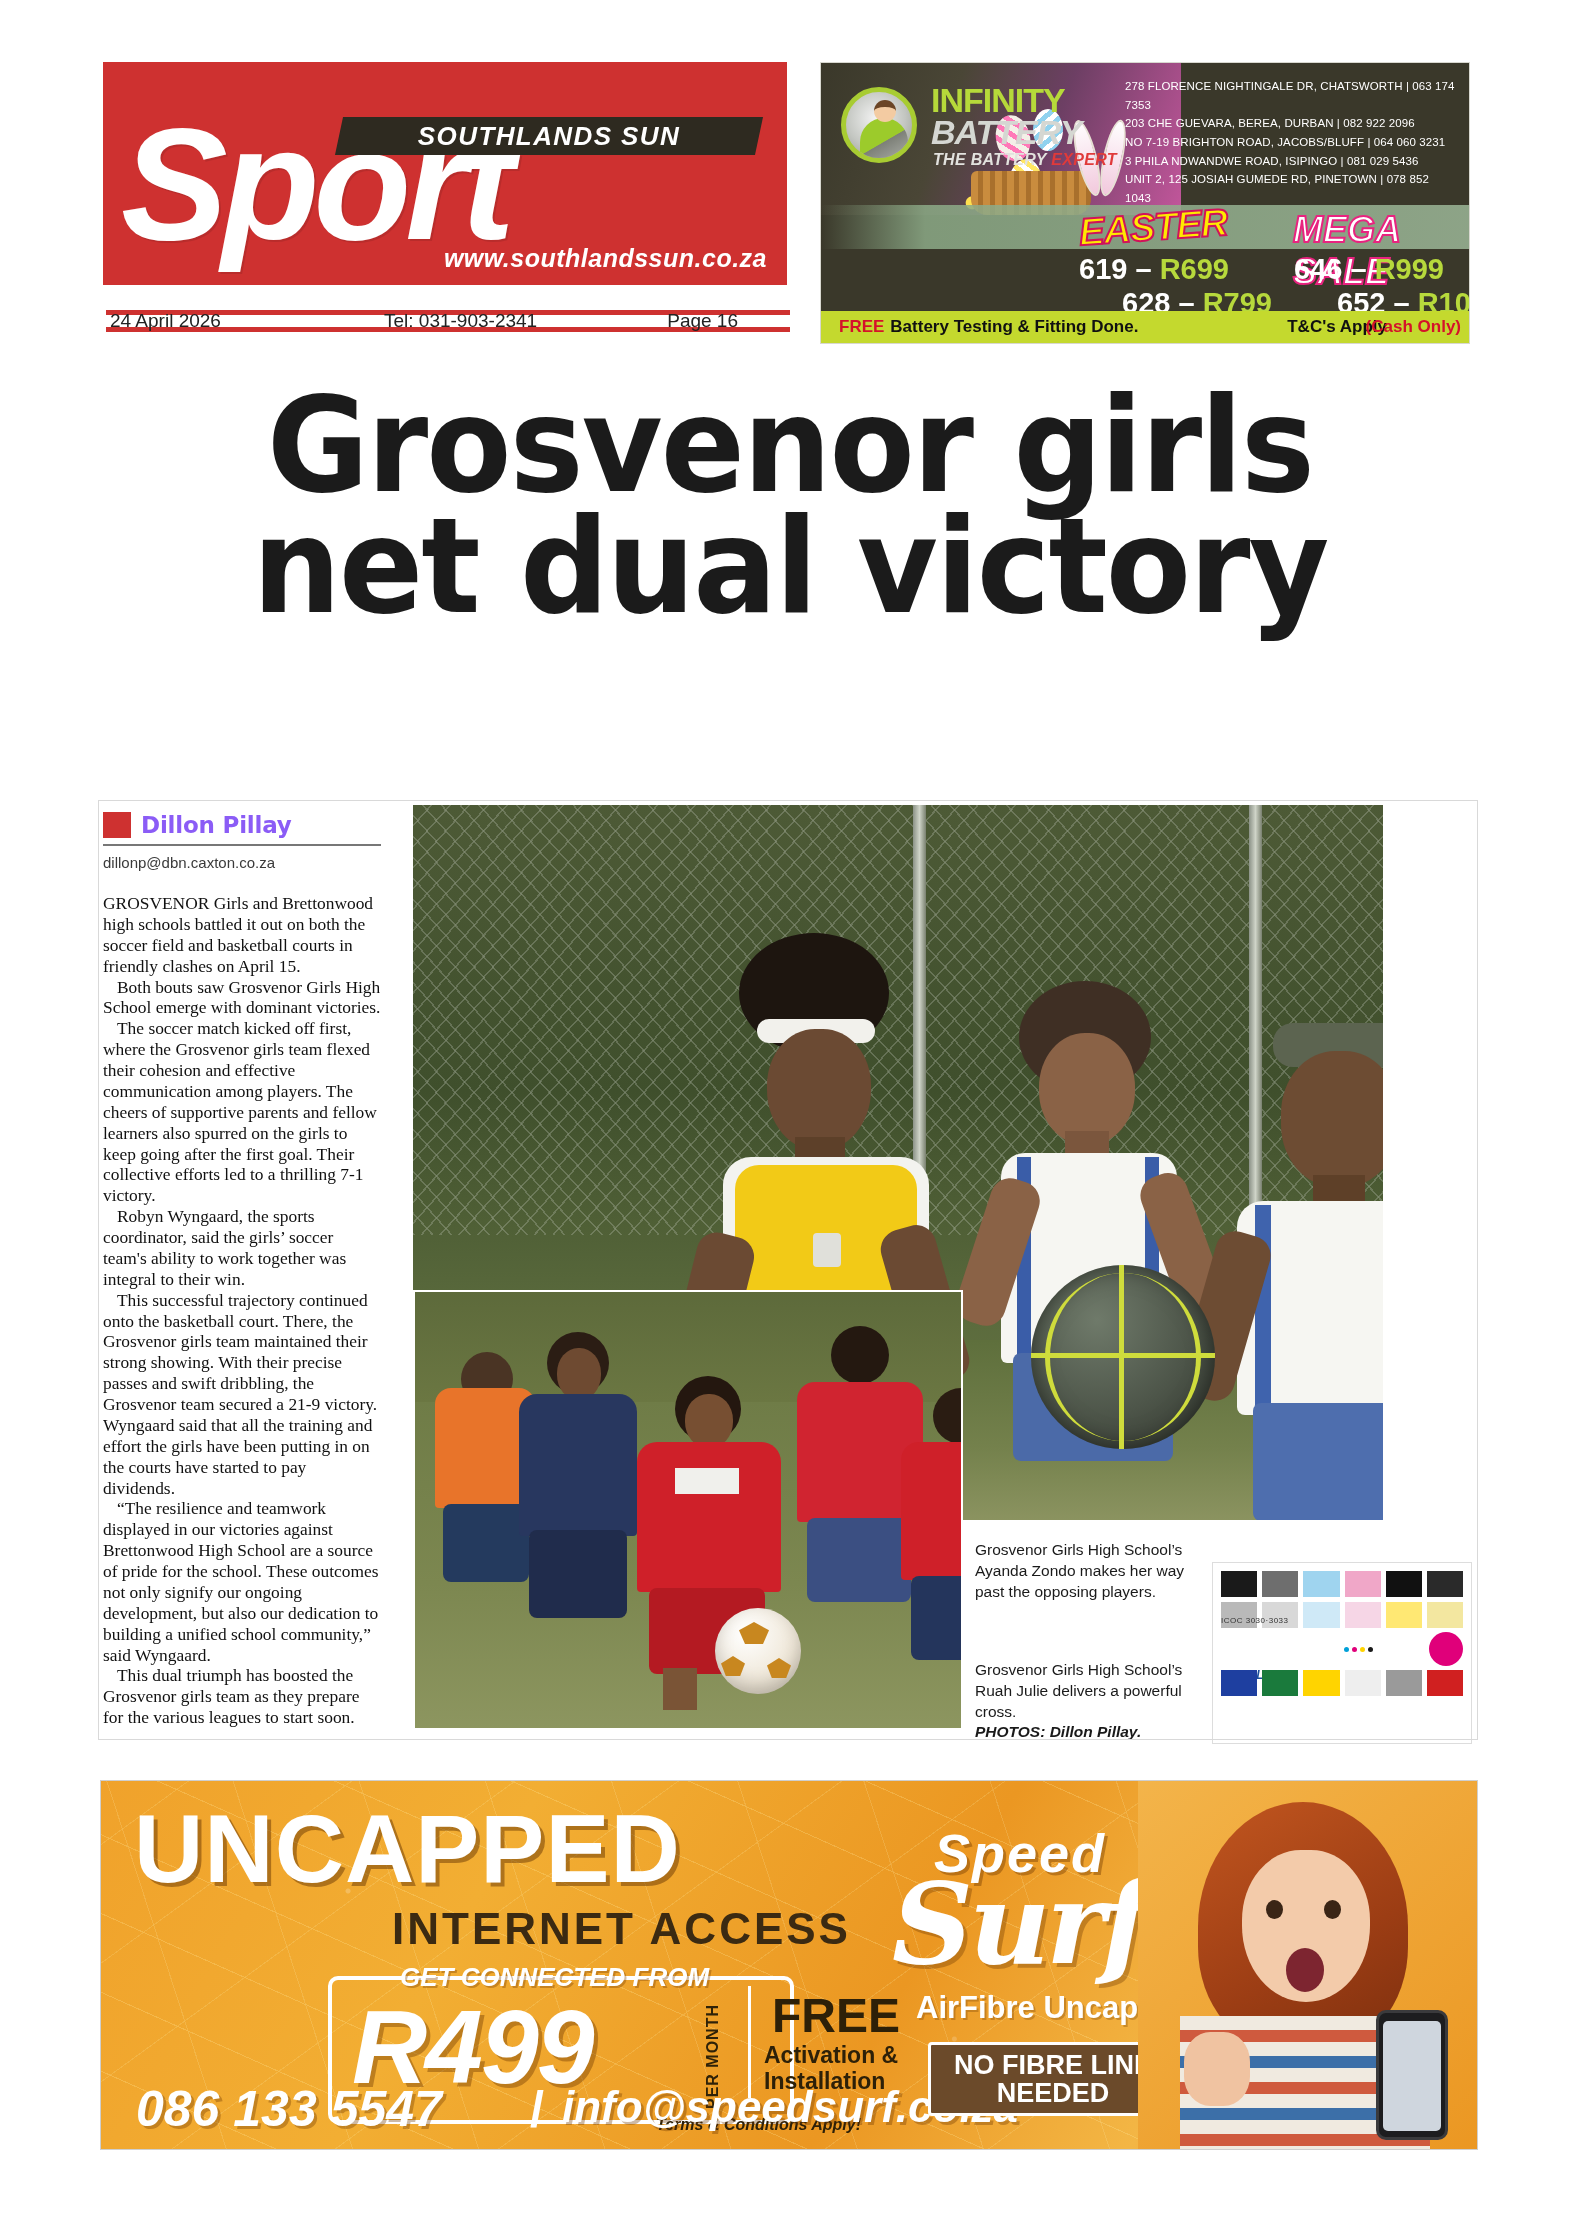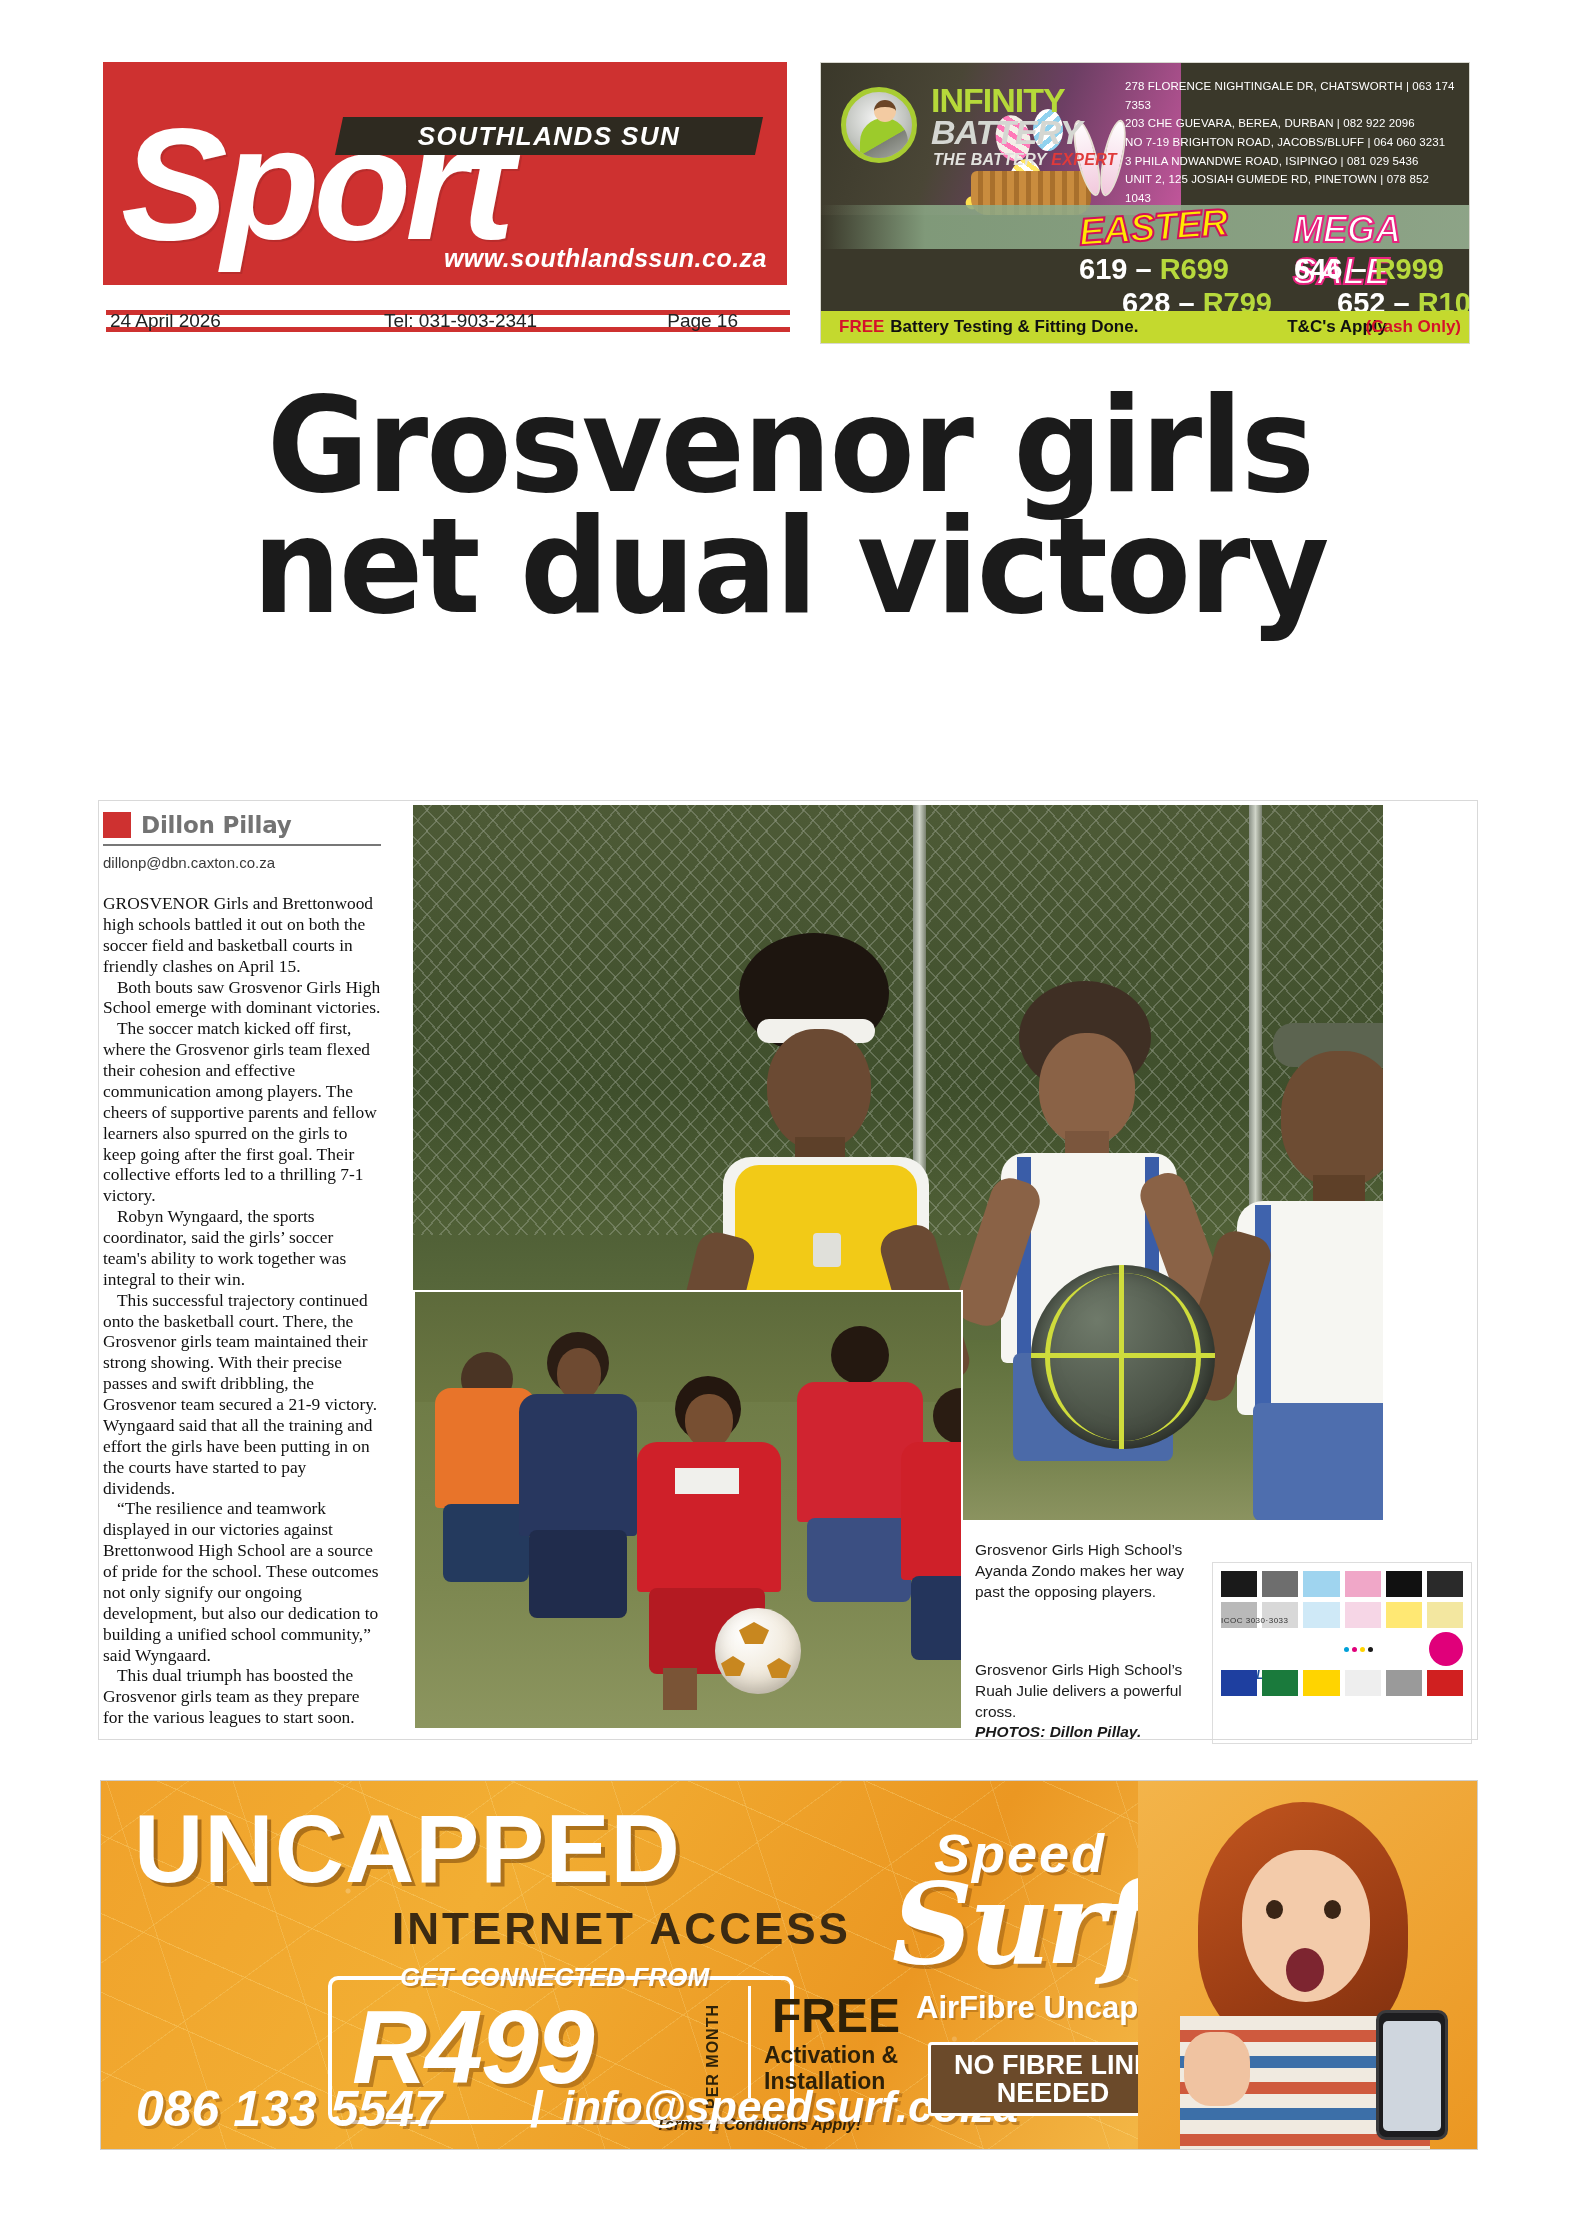--- a/index.html
+++ b/index.html
@@ -136,21 +136,21 @@
     font-family:"DejaVu Sans", sans-serif;
     font-weight:bold; font-size:132px; line-height:0.92;
     letter-spacing:-2px; transform:scaleX(0.94); transform-origin:center top;
   }
   .headline .l2 { display:block; }
 
   
   .byline { position:absolute; left:103px; top:812px; width:278px; }
   .by-row { display:flex; align-items:center; gap:10px; }
   .by-sq { width:28px; height:26px; background:#ce3130; }
-  .by-name { font-family:"DejaVu Sans", sans-serif; font-weight:bold; font-size:23px; color:#737373; letter-spacing:-.2px;}
+  .by-name { font-family:"DejaVu Sans", sans-serif; font-weight:bold; font-size:23px; color:#8b5cf6; letter-spacing:-.2px;}
   .by-rule { margin-top:6px; border-bottom:2px solid #777; width:100%; }
   .by-mail { margin-top:8px; font-size:15px; color:#3a3a3a; }
 
   .article {
     position:absolute; left:103px; top:893px; width:278px; height:820px;
     font-family:"Liberation Serif", serif; font-size:17.4px; line-height:1.2; color:#111;
     text-align:left;
   }
   .article p { text-indent:14px; }
   .article p.first { text-indent:0; }

